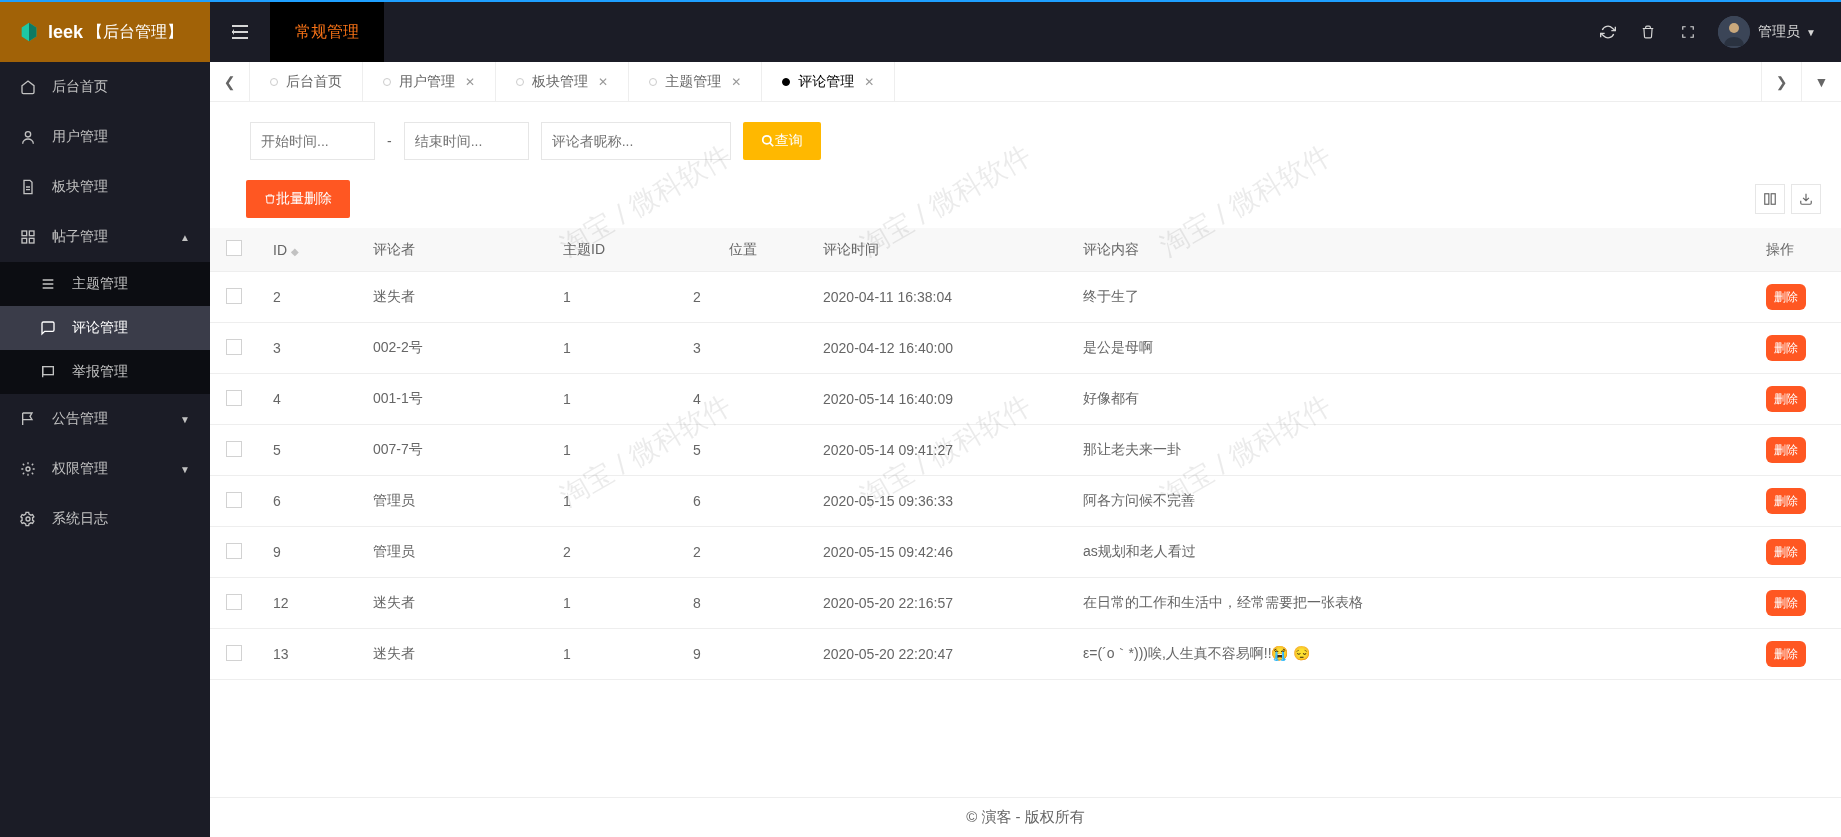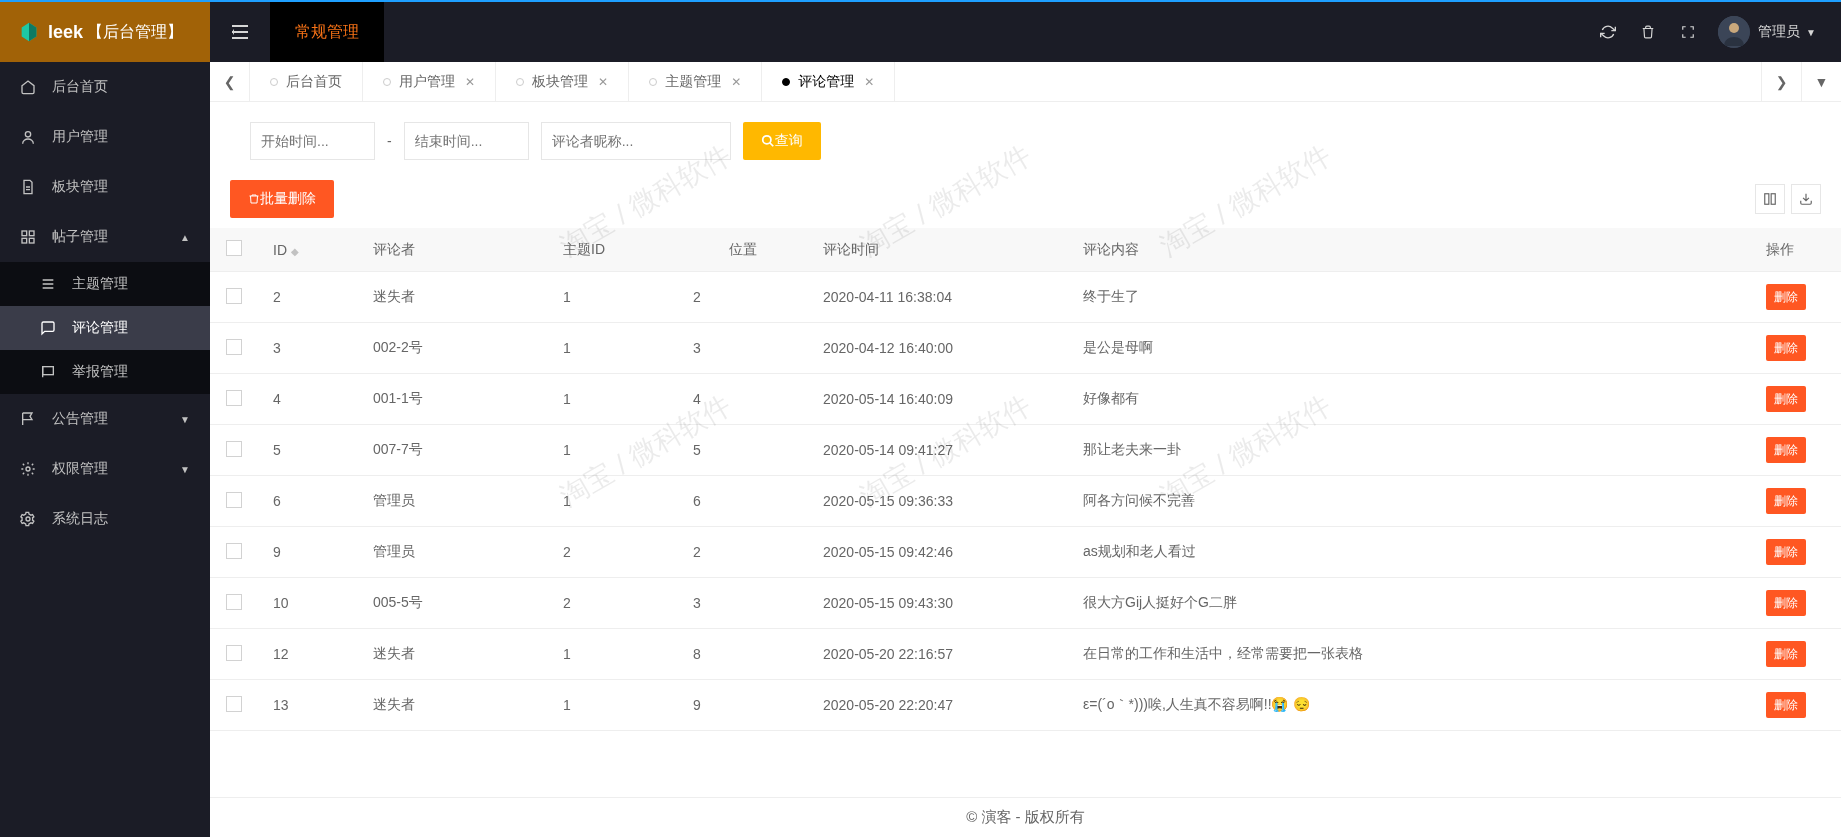--- a/index.html
+++ b/index.html
@@ -37,21 +37,21 @@
 .tab .close { margin-left:10px; color:#999; font-size:12px; }
 
 .content { flex:1; overflow:auto; background:#fff; position:relative; }
 .filter-row { padding:20px 40px; display:flex; align-items:center; gap:12px; }
 .inp { height:38px; border:1px solid #e6e6e6; padding:0 10px; font-size:14px; outline:none; width:125px; background:#fff; }
 .inp.wide { width:190px; }
 .dash { color:#666; }
 .btn { height:38px; padding:0 18px; border:none; cursor:pointer; font-size:14px; display:inline-flex; align-items:center; border-radius:2px; }
 .btn-warn { background:#FFB800; color:#fff; }
 .btn-danger { background:#FF5722; color:#fff; }
-.btn-sm { height:26px; padding:0 8px; font-size:12px; }
+.btn-sm { height:26px; padding:0 8px; font-size:12px;border-radius:6px; }
 
 .toolbar { padding:0 10px 10px 10px; display:flex; align-items:center; }
 .toolbar-right { margin-left:auto; display:flex; gap:6px; padding-right:10px; }
 .tool-icon-btn { width:30px; height:30px; border:1px solid #e6e6e6; background:#fff; display:flex; align-items:center; justify-content:center; cursor:pointer; color:#666; font-size:14px; }
 
 table { width:100%; border-collapse:collapse; }
 th, td { text-align:left; padding:12px 15px; font-size:14px; border-bottom:1px solid #eee; font-weight:normal; }
 th { background:#f8f8f8; color:#666; }
 td { color:#666; }
 .chk { width:16px; height:16px; border:1px solid #d2d2d2; background:#fff; display:inline-block; cursor:pointer; }
@@ -269,21 +269,21 @@
         <button class="btn btn-warn">
           <svg width="14" height="14" viewBox="0 0 24 24" fill="none" stroke="#fff" stroke-width="3">
               <circle cx="10" cy="10" r="7"></circle>
               <path d="M21 21l-6-6"></path>
             </svg>
           <span>查询</span>
         </button>
       </div>
 
       <div class="toolbar">
-        <button class="btn btn-danger" style="margin-left:10px">
+        <button class="btn btn-danger" style="margin-left:26px">
           <svg width="12" height="14" viewBox="0 0 24 24" fill="none" stroke="#fff" stroke-width="2">
               <path d="M3 6h18M8 6V4h8v2M19 6l-1 14H6L5 6"></path>
             </svg>
           <span>批量删除</span>
         </button>
         <div class="toolbar-right">
           <div class="tool-icon-btn">
               <svg width="14" height="14" viewBox="0 0 24 24" fill="none" stroke="#666" stroke-width="2">
                 <rect x="3" y="3" width="7" height="18"></rect>
                 <rect x="14" y="3" width="7" height="18"></rect>
@@ -366,30 +366,20 @@
               <td>9</td>
               <td>管理员</td>
               <td>2</td>
               <td>2</td>
               <td>2020-05-15 09:42:46</td>
               <td>as规划和老人看过</td>
               <td><button class="btn btn-danger btn-sm">删除</button></td>
             </tr>
             <tr>
               <td class="col-chk"><span class="chk"></span></td>
-              <td>10</td>
-              <td>005-5号</td>
-              <td>2</td>
-              <td>3</td>
-              <td>2020-05-15 09:43:30</td>
-              <td>很大方Gij人挺好个G二胖</td>
-              <td><button class="btn btn-danger btn-sm">删除</button></td>
-            </tr>
-            <tr>
-              <td class="col-chk"><span class="chk"></span></td>
               <td>12</td>
               <td>迷失者</td>
               <td>1</td>
               <td>8</td>
               <td>2020-05-20 22:16:57</td>
               <td>在日常的工作和生活中，经常需要把一张表格</td>
               <td><button class="btn btn-danger btn-sm">删除</button></td>
             </tr>
             <tr>
               <td class="col-chk"><span class="chk"></span></td>

